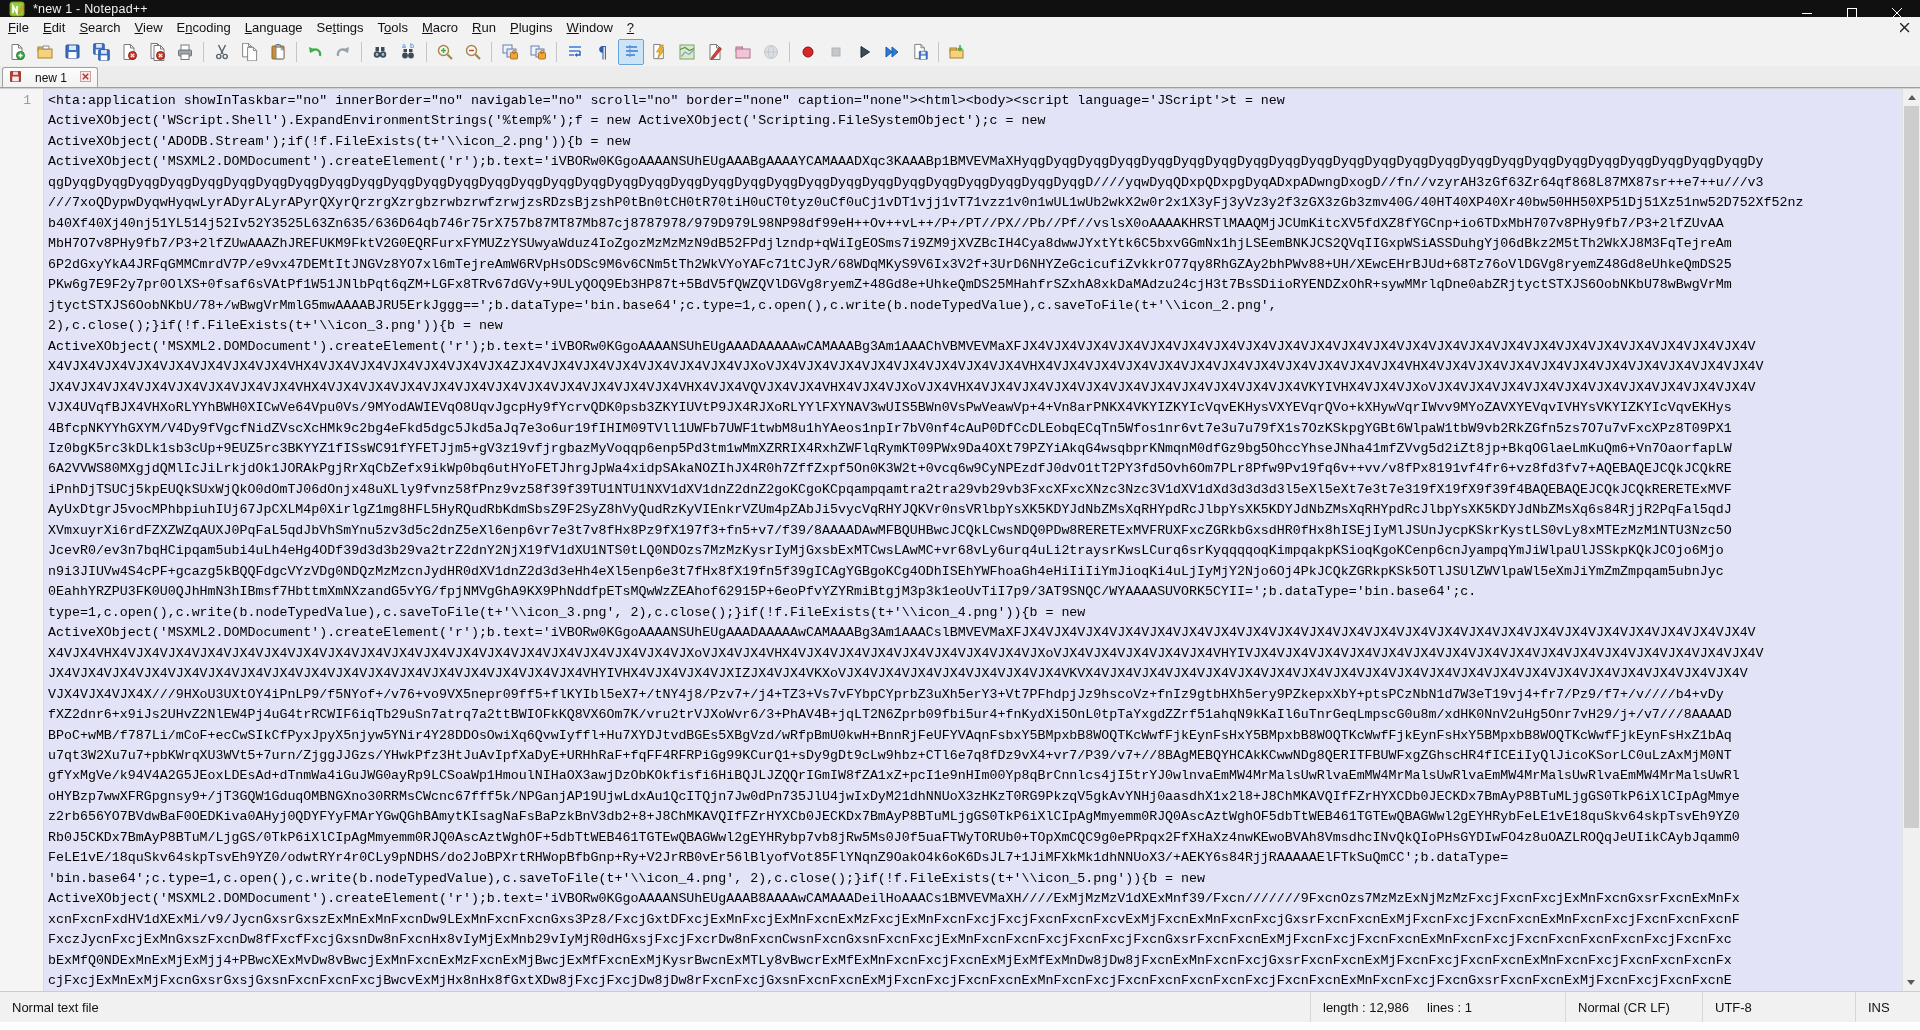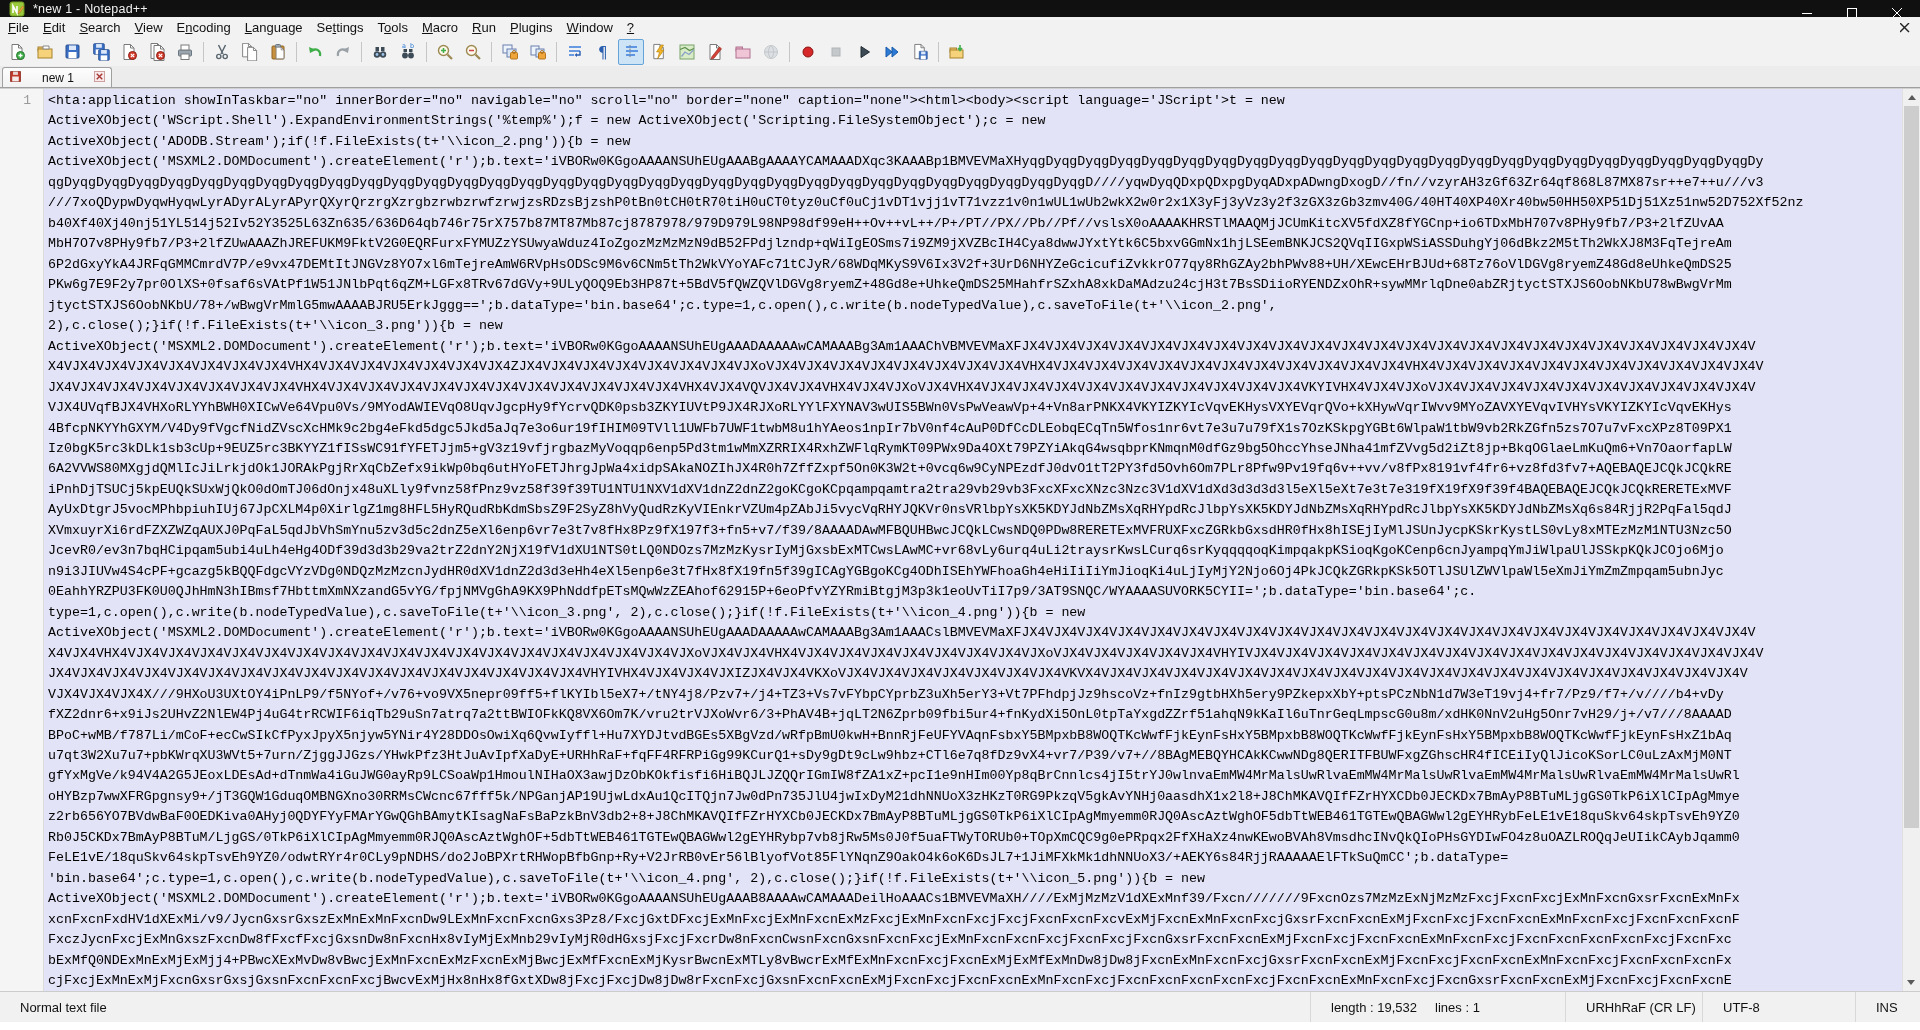--- a/index.html
+++ b/index.html
@@ -16,35 +16,35 @@
   .menu-item u{text-decoration:underline;}
   .menubar-close{position:absolute;right:7px;top:3px;width:16px;height:16px;display:flex;align-items:center;justify-content:center;}
   
   .toolbar{height:28px;background:#f2f2f2;display:flex;align-items:center;padding-left:3px;}
   .tb{width:24px;height:24px;margin:0 1px;display:flex;align-items:center;justify-content:center;border:1px solid transparent;border-radius:2px;}
   .tb.pressed{background:#cde3f6;border-color:#66a3d8;}
   .tb.disabled{opacity:.45;}
   .tb-sep{width:1px;height:20px;background:#c6c6c6;margin:0 4px;}
   
   .tabbar{height:21px;background:#ececec;display:flex;align-items:flex-end;border-bottom:1px solid #9f9f9f;}
-  .tab{height:20px;box-sizing:border-box;background:linear-gradient(#fdfdfd,#f2f2f2);border:1px solid #a0a0a0;border-bottom:none;border-radius:3px 3px 0 0;display:flex;align-items:center;gap:20px;padding:0 6px;margin-left:2px;font-size:12px;color:#111;}
+  .tab{height:20px;box-sizing:border-box;background:linear-gradient(#fdfdfd,#f2f2f2);border:1px solid #a0a0a0;border-bottom:none;border-radius:3px 3px 0 0;display:flex;align-items:center;gap:13px;padding:0 6px;margin-left:2px;font-size:12px;color:#111;}
   
   .editor{display:flex;height:903px;position:relative;border-top:1px solid #d0d0d0;box-sizing:border-box;}
   .gutter{width:44px;box-sizing:border-box;background:#f5f5f5;border-right:1px solid #dcdcdc;font-family:"Liberation Mono","DejaVu Sans Mono",monospace;font-size:13px;color:#9a9a9a;text-align:right;padding:2px 12px 0 0;}
   .gutter .ln{line-height:20.48px;}
   .text{flex:1;background:#e3e3f7;font-family:"Liberation Mono","DejaVu Sans Mono",monospace;font-size:13.3px;color:#000;white-space:pre;overflow:hidden;padding:2px 0 0 4px;}
   .text .row{line-height:20.48px;height:20.48px;overflow:hidden;}
   .vscroll{width:17px;background:#f0f0f0;border-left:1px solid #e0e0e0;position:relative;}
   .vs-arrow{height:17px;display:flex;align-items:center;justify-content:center;}
   .vs-up{border-bottom:5px solid #5a5a5a;border-left:4px solid transparent;border-right:4px solid transparent;width:0;height:0;}
   .vs-down{border-top:5px solid #5a5a5a;border-left:4px solid transparent;border-right:4px solid transparent;width:0;height:0;position:absolute;bottom:6px;left:4px;}
   .vs-thumb{position:absolute;left:1px;top:17px;width:15px;height:722px;background:#cdcdcd;}
   
   .statusbar{height:31px;box-sizing:border-box;background:#f1f1f1;border-top:1px solid #cccccc;display:flex;align-items:stretch;font-size:13px;color:#111;}
-  .sp{display:flex;align-items:center;padding-left:20px;border-right:1px solid #d8d8d8;box-sizing:border-box;white-space:pre;}
+  .sp{display:flex;align-items:center;padding-left:12px;border-right:1px solid #d8d8d8;box-sizing:border-box;white-space:pre;}
   .sp1{flex:1;}
   .sp2{width:255px;}
   .sp3{width:323px;}
   .sp4{width:137px;}
   .sp5{width:153px;}
   .sp6{width:64px;border-right:none;}
 </style>
 </head>
 <body>
 
@@ -381,17 +381,17 @@
     <div class="vs-arrow">
         <div class="vs-up"></div>
       </div>
     <div class="vs-thumb"></div>
     <div class="vs-down"></div>
   </div>
 </div>
 
 <div class="statusbar">
   <div class="sp sp1">Normal text file</div>
-  <div class="sp sp2">length : 19,532     lines : 1</div>
-  <div class="sp sp4">URHhRaF (CR LF)</div>
+  <div class="sp sp2">length : 12,986     lines : 1</div>
+  <div class="sp sp4">Normal (CR LF)</div>
   <div class="sp sp5">UTF-8</div>
   <div class="sp sp6">INS</div>
 </div>
 
 </body></html>

